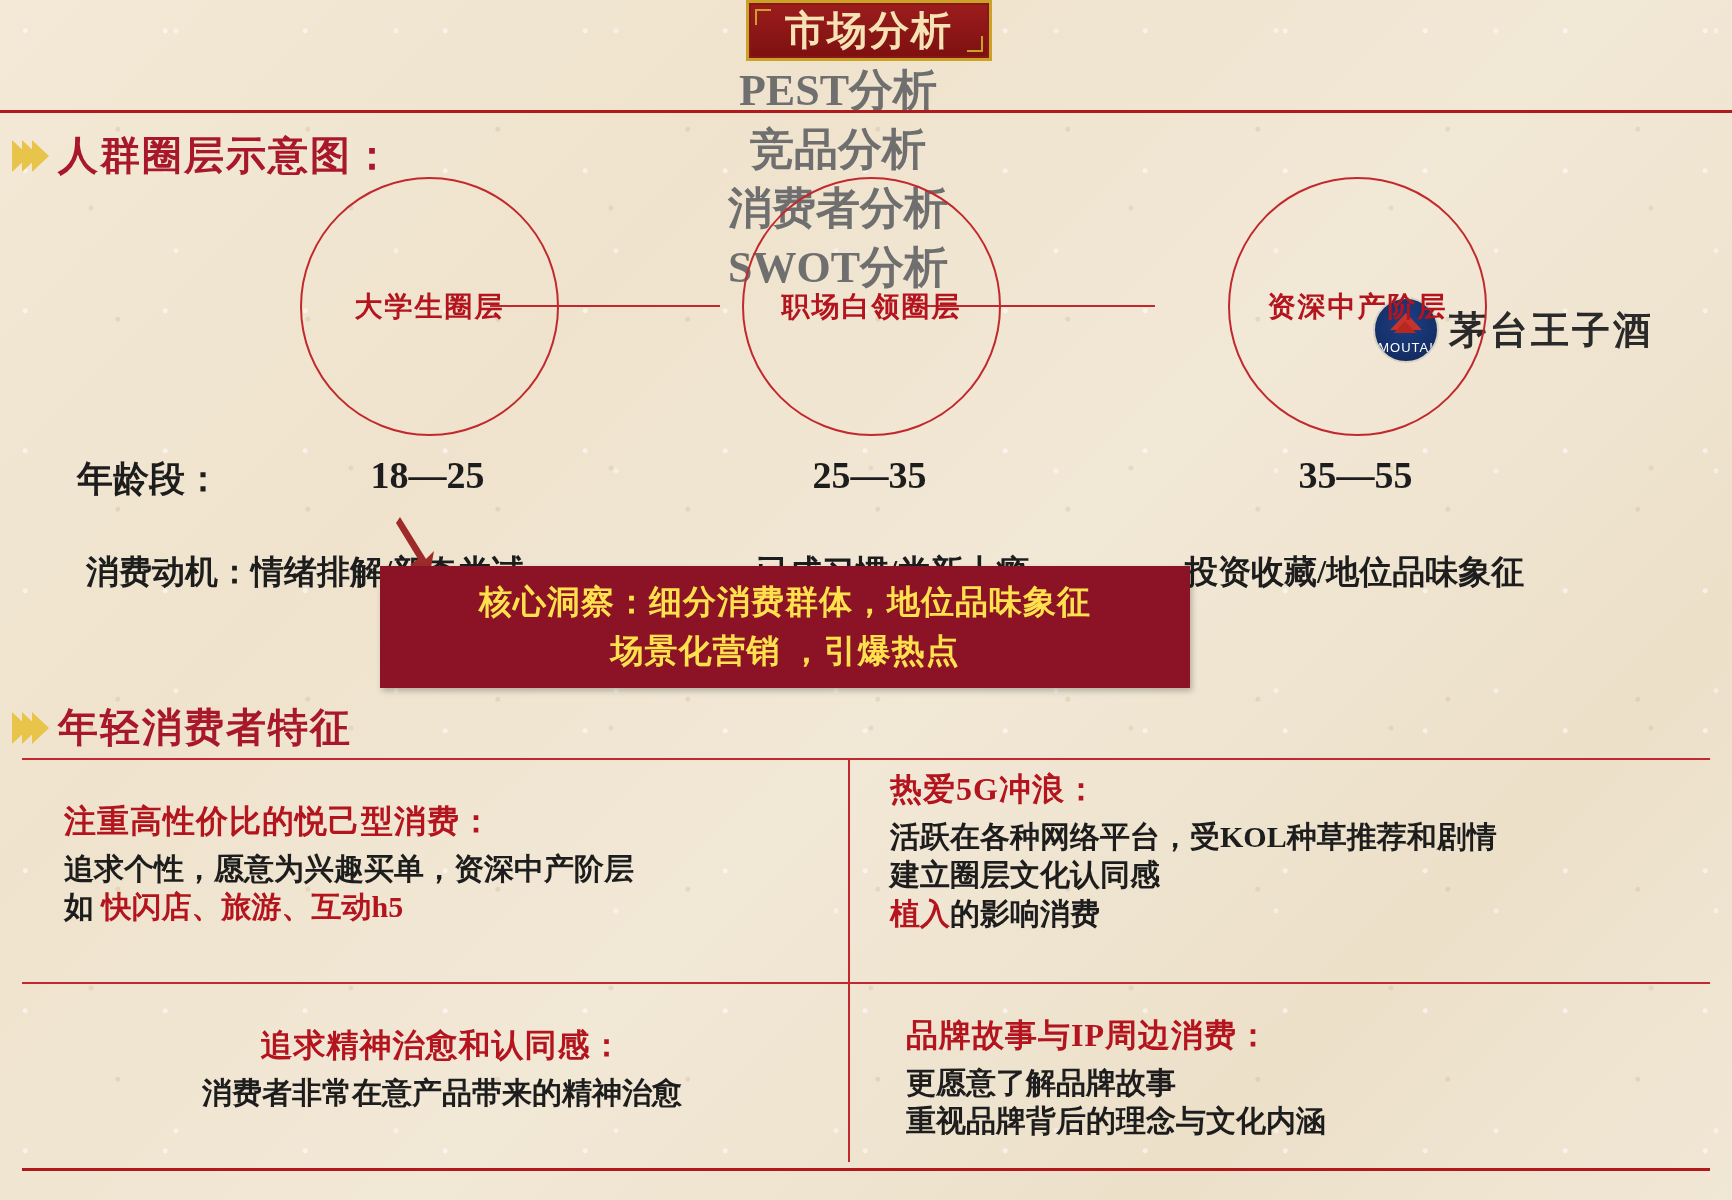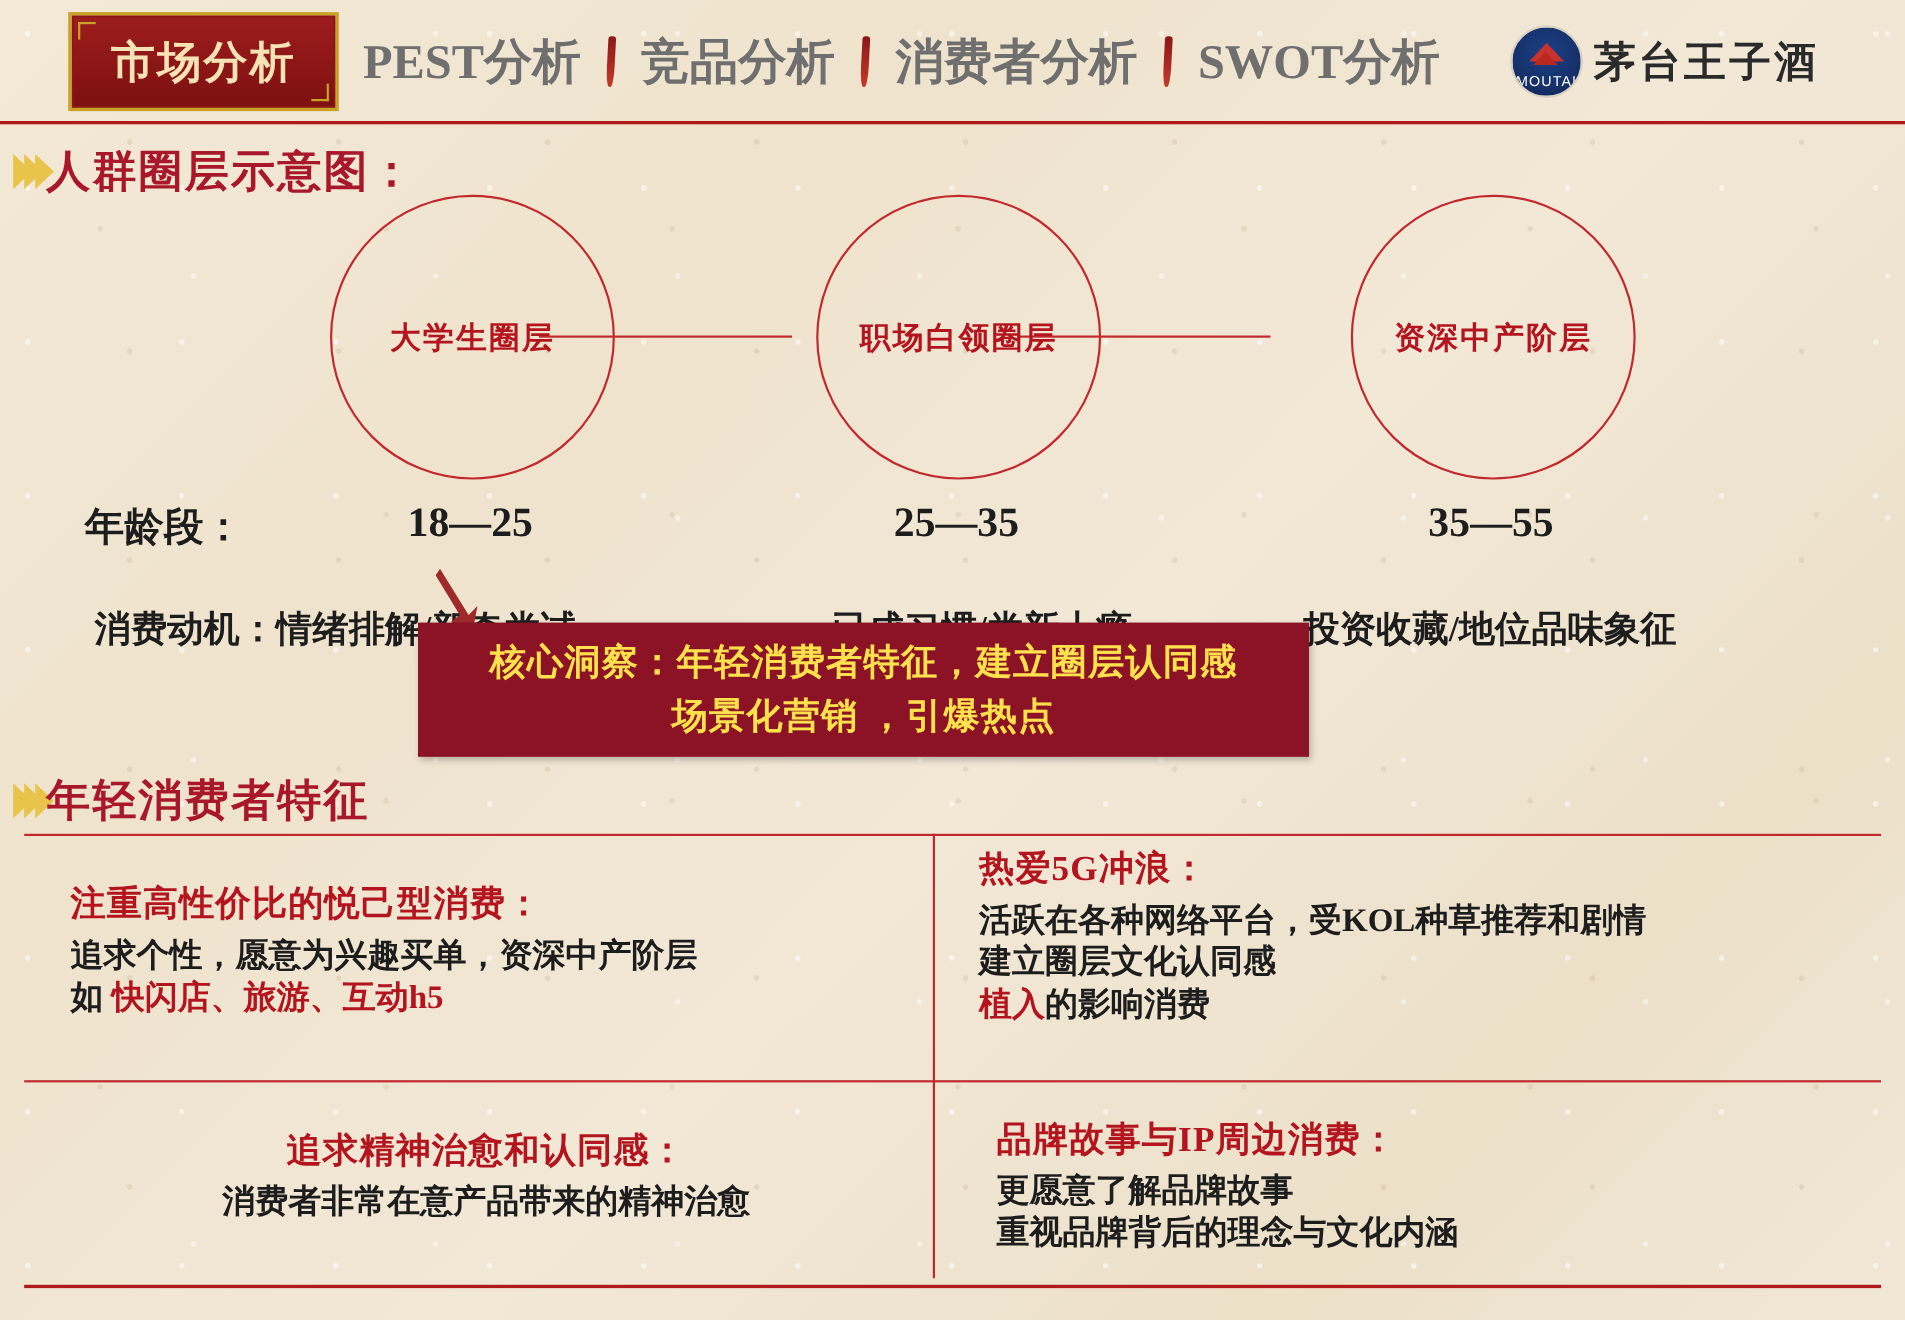--- a/index.html
+++ b/index.html
@@ -15,21 +15,21 @@
       radial-gradient(circle at 18% 22%, rgba(255,255,255,.55) 0 2px, transparent 3px),
       radial-gradient(circle at 62% 68%, rgba(180,150,110,.20) 0 2px, transparent 3px),
       radial-gradient(circle at 80% 14%, rgba(255,255,255,.45) 0 2px, transparent 3px),
       radial-gradient(circle at 35% 80%, rgba(180,150,110,.18) 0 2px, transparent 3px),
       linear-gradient(135deg,#f3e9d6 0%,#efe3cd 30%,#f2e8d6 55%,#ece0c9 80%,#f1e7d5 100%);
     background-size:140px 140px,190px 190px,220px 220px,260px 260px,100% 100%;
   }
   
   .topbar{
     position:absolute;left:0;top:0;width:1676px;height:112px;
-    display:flex;align-items:center;
+    display:flex;align-items:center;flex-direction:column;
   }
   .nav-badge{
     margin-left:62px;
     width:240px;height:84px;
     background:linear-gradient(180deg,#9d1d1d 0%,#7d1010 100%);
     border:3px solid #c9a227;
     box-shadow:0 0 0 2px #8a1616 inset;
     display:flex;align-items:center;justify-content:center;
     position:relative;
   }
@@ -78,21 +78,21 @@
     font-family:"Liberation Sans",sans-serif;
   }
   .brand-name{
     font-size:38px;color:#2a2a2a;font-weight:bold;letter-spacing:3px;
     font-family:"Liberation Serif",serif;
   }
   .topline{
     position:absolute;left:0;top:110px;width:1732px;height:3px;background:#b11a1a;
   }
   
-  .sec-head{position:absolute;display:flex;align-items:center;gap:0;}
+  .sec-head{position:absolute;display:flex;align-items:center;gap:16px;}
   .chev{display:flex;align-items:center;}
   .chev i{
     display:block;width:0;height:0;
     border-top:16px solid transparent;border-bottom:16px solid transparent;
     border-left:17px solid #e8c44a;margin-right:-7px;
   }
   .sec-title{
     font-size:40px;font-weight:bold;color:#a8182a;letter-spacing:2px;
   }
   
@@ -188,21 +188,21 @@
 
   <div class="motive" style="left:86px;top:550px;">消费动机：情绪排解/新奇尝试</div>
   <div class="motive" style="left:756px;top:550px;">已成习惯/尝新上瘾</div>
   <div class="motive" style="left:1185px;top:550px;">投资收藏/地位品味象征</div>
 
   <svg class="arrow" viewBox="0 0 40 60">
     <path d="M4 2 L30 44 L38 36 L34 58 L14 50 L22 44 L0 8 Z" fill="#9e2a2a"></path>
   </svg>
 
   <div class="insight">
-    <div>核心洞察：年轻消费者特征，建立圈层认同感</div>
+    <div>核心洞察：细分消费群体，地位品味象征</div>
     <div>场景化营销 ，引爆热点</div>
   </div>
 
   <div class="sec-head" style="left:12px;top:700px;">
     <span class="chev">
         <i></i>
         <i></i>
         <i></i>
       </span>
     <span class="sec-title">年轻消费者特征</span>

